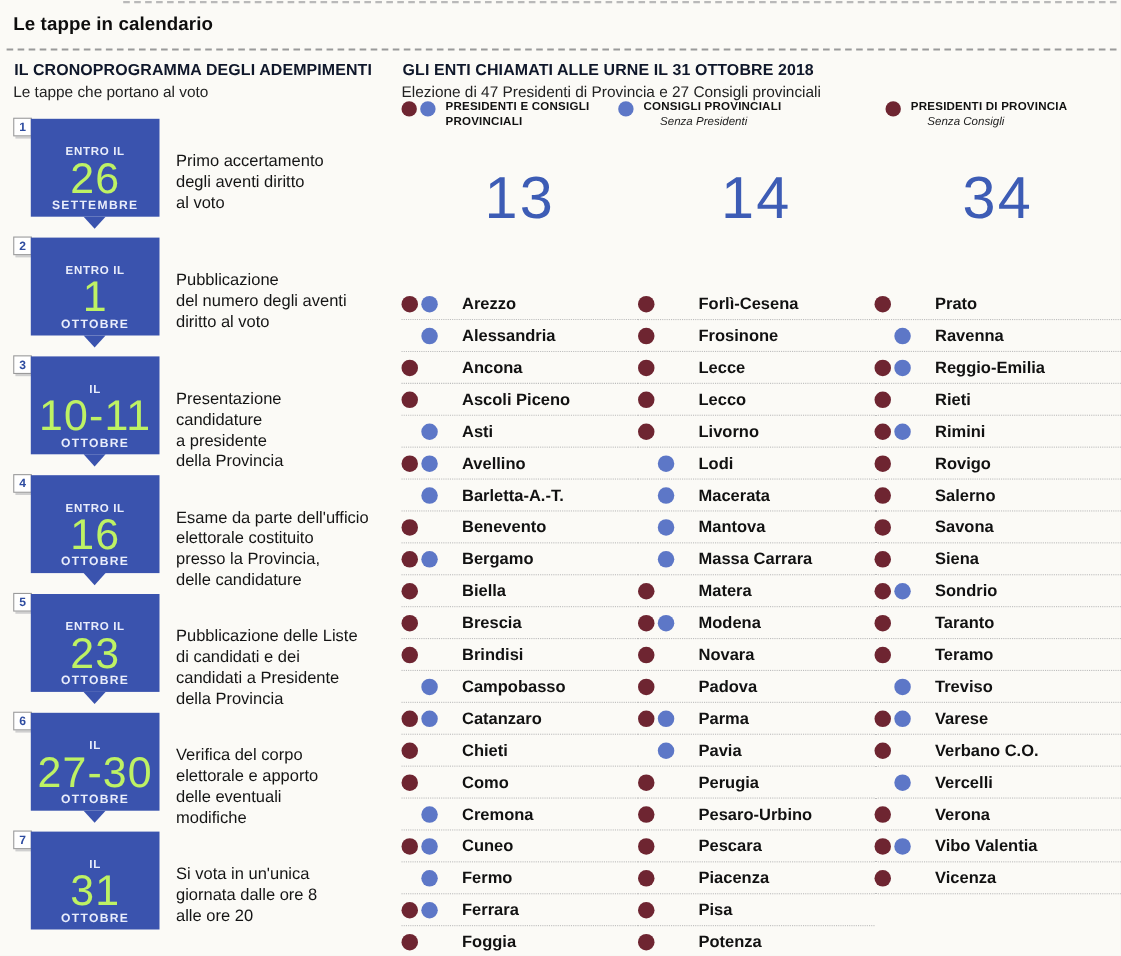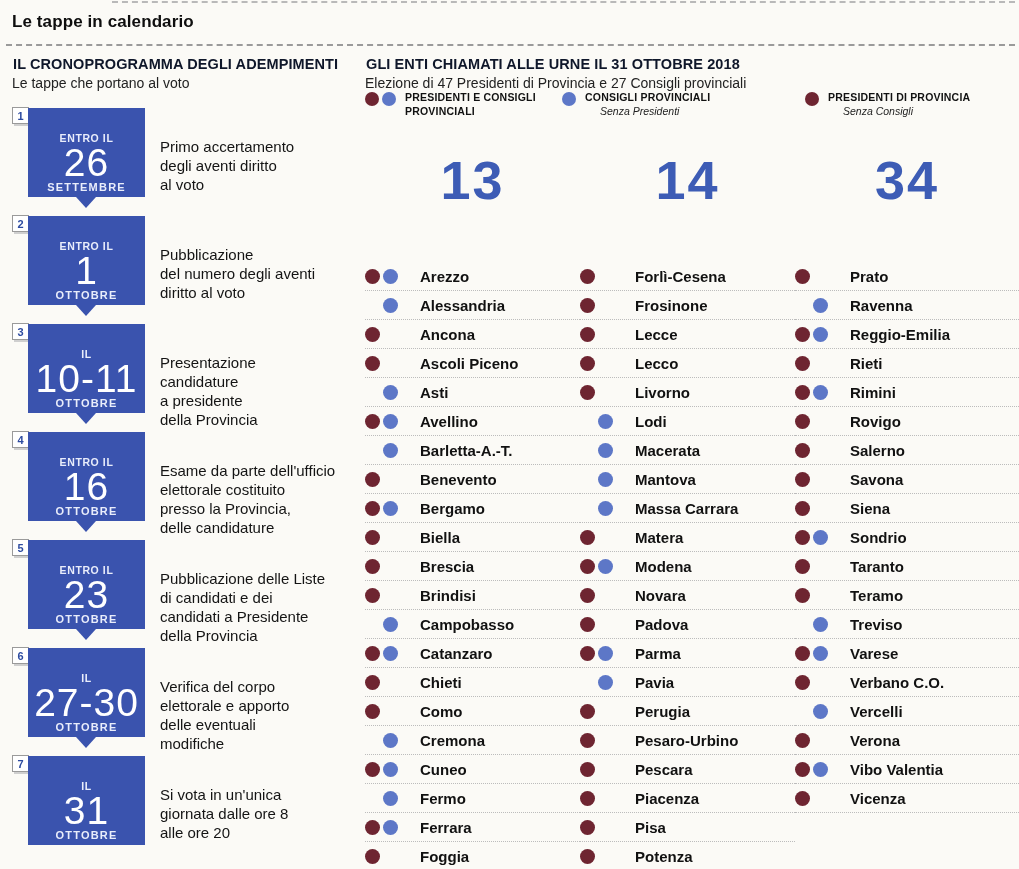--- a/index.html
+++ b/index.html
@@ -23,21 +23,21 @@
     color:#2d4ba0; font-size:11px; font-weight:bold;
     display:flex; align-items:center; justify-content:center;
   }
   .datebox{
     position:absolute; left:16px; top:1px; width:117px; height:89px;
     background:var(--blue); color:#fff; text-align:center;
     display:flex; flex-direction:column; justify-content:space-between;
     padding:24px 0 9px; box-sizing:border-box;
   }
   .date-prefix{font-size:10.5px; font-weight:bold; letter-spacing:0.6px; color:#e9edfb;}
-  .date-big{font-size:39px; font-weight:300; line-height:0.95; color:#ffffff; letter-spacing:1px;}
+  .date-big{font-size:39px; font-weight:300; line-height:0.95; color:#bef264; letter-spacing:1px;}
   .date-month{font-size:11px; font-weight:bold; letter-spacing:1.2px; color:#e9edfb;}
   .box-arrow{
     position:absolute; left:64px; top:90px; width:0; height:0;
     border-left:10px solid transparent; border-right:10px solid transparent;
     border-top:11px solid var(--blue);
   }
   .step-desc{
     position:absolute; left:148px; top:2px; width:205px;
     font-size:15px; line-height:1.27; white-space:pre-line; color:#141414;margin-top:28px;
   }
@@ -48,21 +48,21 @@
   .legend-item{display:flex; gap:9px; box-sizing:border-box;}
   .legend-item.l0{width:180px;}
   .legend-item.l1{width:260px;}
   .legend-dots{display:flex; gap:3px; padding-top:1px;}
   .legend .dot{width:14px; height:14px;}
   .legend-text{line-height:1.3;}
   .legend-label{font-size:10.5px; font-weight:bold; letter-spacing:0.2px; color:#111;}
   .legend-sub{font-size:10.5px; font-style:italic; color:#222;margin-left:15px;}
 
   .counts{position:absolute; left:0; top:97px; width:654px; display:grid; grid-template-columns:215px 215px 224px;}
-  .count{text-align:center; font-size:54px; font-weight:700; line-height:1.05; color:var(--numblue); letter-spacing:2px;}
+  .count{text-align:center; font-size:54px; font-weight:400; line-height:1.05; color:var(--numblue); letter-spacing:2px;}
 
   .lists{position:absolute; left:0; top:207px; width:654px; display:grid; grid-template-columns:215px 215px 224px; align-items:start;}
   .prov-col{min-width:0;}
   .prov-row{display:flex; align-items:center; height:29px; border-bottom:1px dotted #bcbcbc; box-sizing:border-box;}
   .dots{display:flex; gap:3px; width:33px; flex:0 0 33px;}
   .dot{width:15px; height:15px; border-radius:50%; display:inline-block;}
   .dot.red{background:var(--red);}
   .dot.blue{background:var(--dotblue);}
   .dot.ghost{visibility:hidden;}
   .prov-name{margin-left:22px; font-size:15px; font-weight:600; color:#111; white-space:nowrap;}

